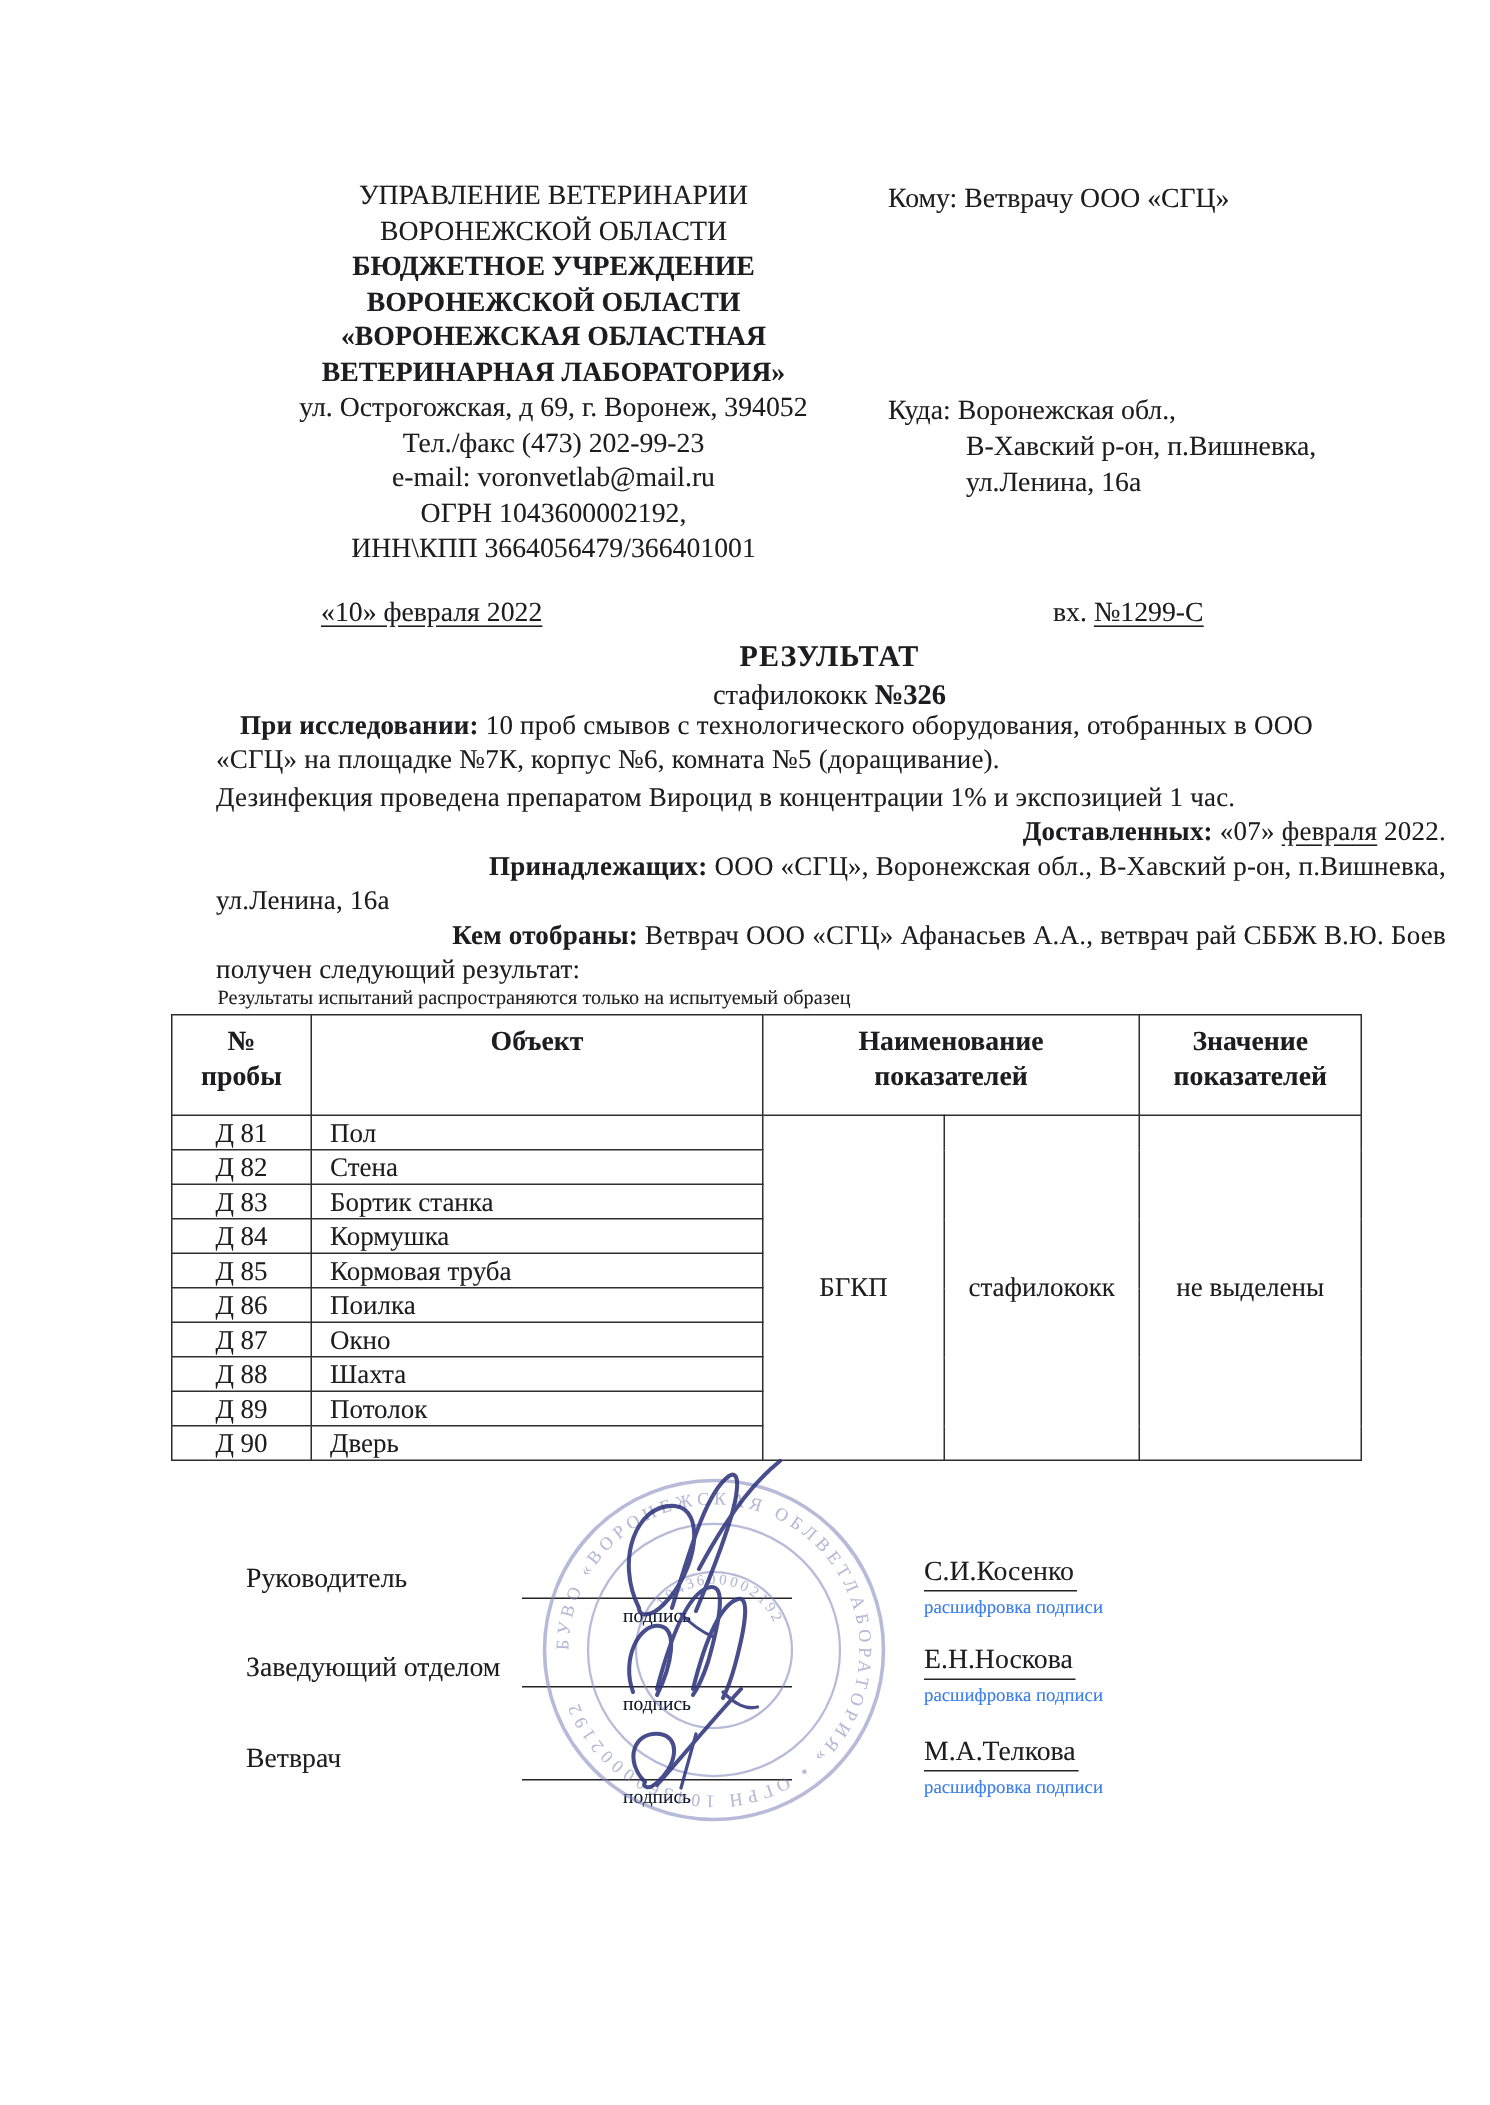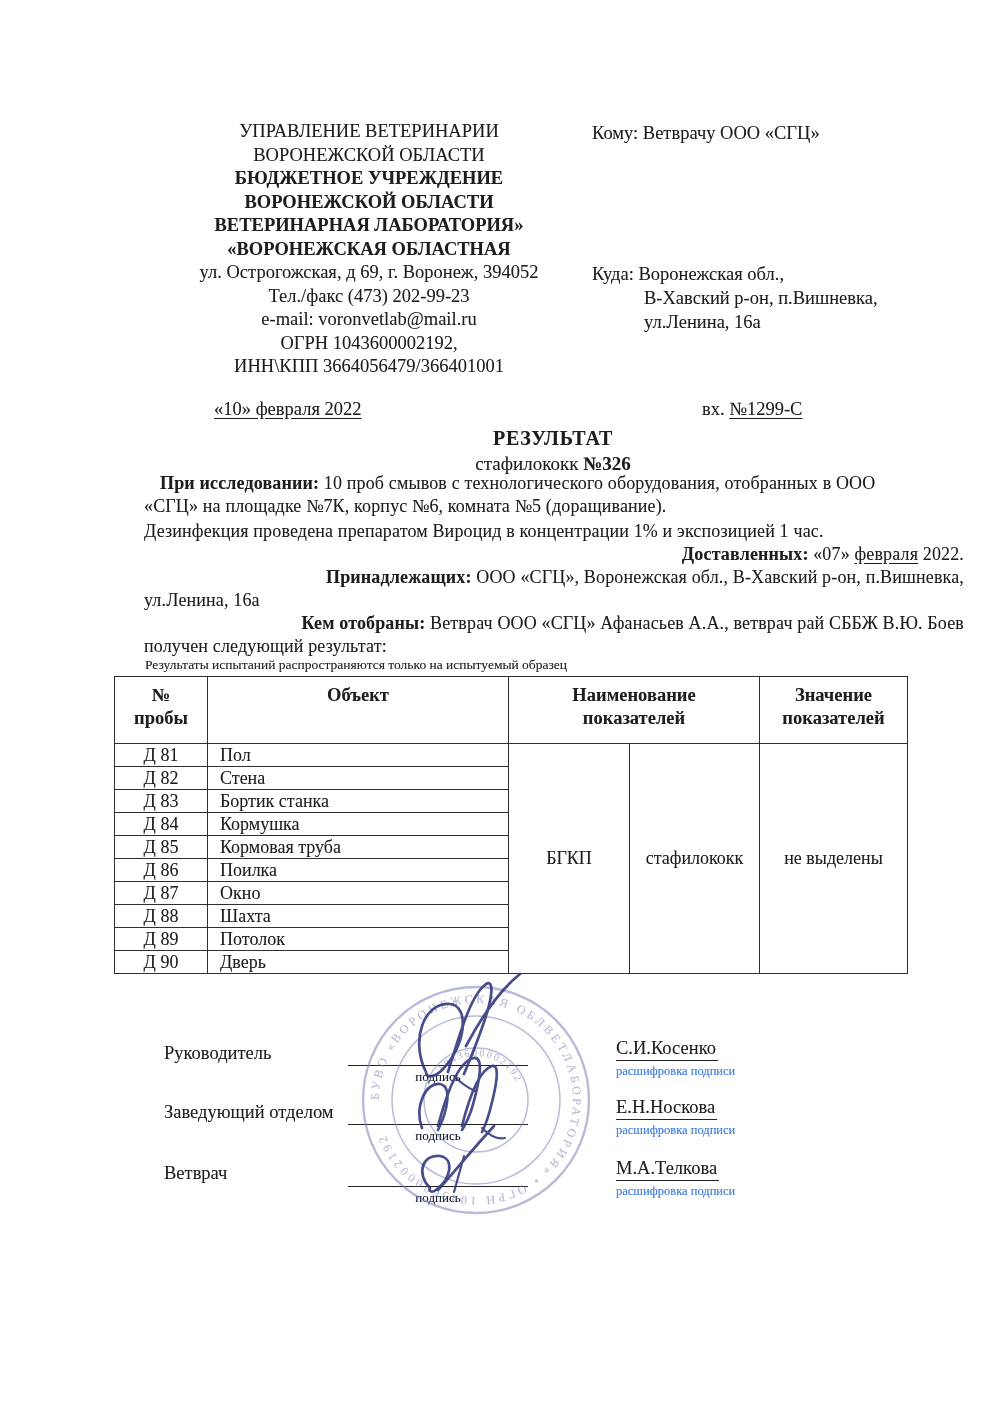--- a/index.html
+++ b/index.html
@@ -49,22 +49,22 @@
 </head>
 <body>
 
 <div class="page scan">
 
   <div class="abs org">
     <div>УПРАВЛЕНИЕ ВЕТЕРИНАРИИ</div>
     <div>ВОРОНЕЖСКОЙ ОБЛАСТИ</div>
     <div class="b">БЮДЖЕТНОЕ УЧРЕЖДЕНИЕ</div>
     <div class="b">ВОРОНЕЖСКОЙ ОБЛАСТИ</div>
+    <div class="b">«ВОРОНЕЖСКАЯ ОБЛАСТНАЯ</div>
     <div class="b">ВЕТЕРИНАРНАЯ ЛАБОРАТОРИЯ»</div>
-    <div class="b">«ВОРОНЕЖСКАЯ ОБЛАСТНАЯ</div>
     <div>ул. Острогожская, д 69, г. Воронеж, 394052</div>
     <div>Тел./факс (473) 202-99-23</div>
     <div>e-mail: voronvetlab@mail.ru</div>
     <div>ОГРН 1043600002192,</div>
     <div>ИНН\КПП 3664056479/366401001</div>
   </div>
 
   <div class="abs recipient-to">Кому: Ветврачу ООО «СГЦ»</div>
   <div class="abs recipient-where">
     <div>Куда: Воронежская обл.,</div>

